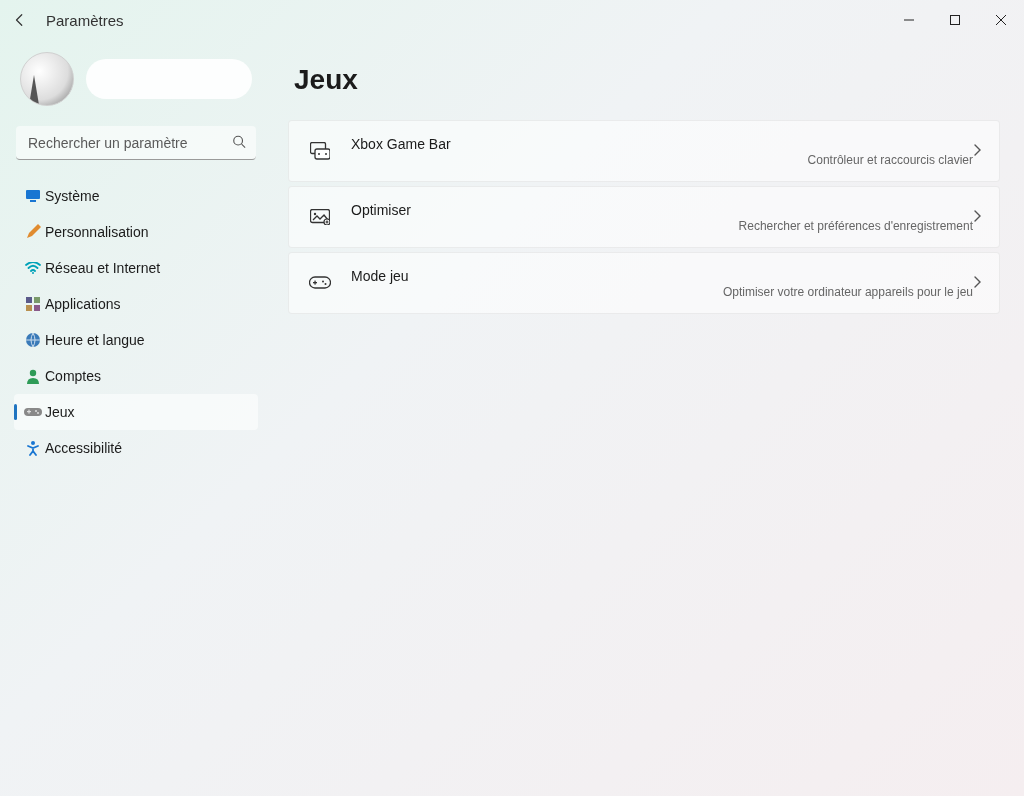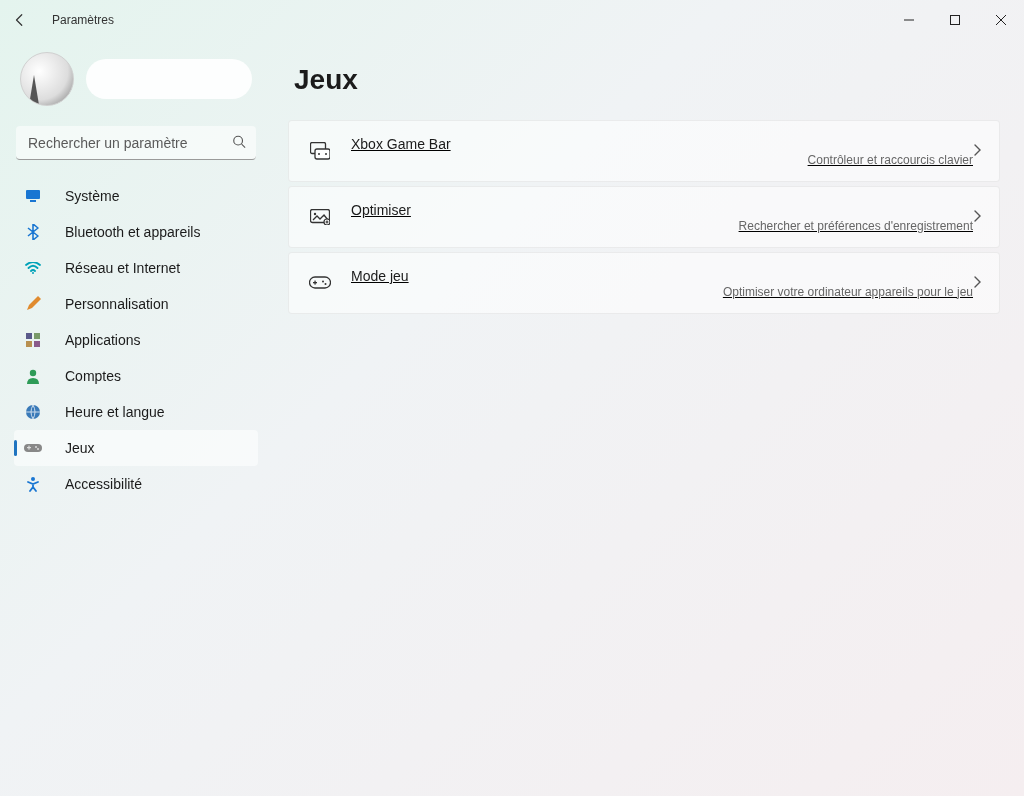--- a/index.html
+++ b/index.html
@@ -9,21 +9,21 @@
     overflow: hidden;
     position: relative;
   }
   .titlebar {
     height: 40px; display: flex; align-items: center;
   }
   .back-btn {
     width: 40px; height: 40px; display: flex; align-items: center; justify-content: center;
     font-size: 14px; color: #333; cursor: pointer;
   }
-  .title-label { font-size: 12px; color: #333; margin-left: 12px; }
+  .title-label { font-size: 15px; color: #333; margin-left: 6px; }
   .win-controls { margin-left: auto; display: flex; }
   .win-btn { width: 46px; height: 40px; display: flex; align-items: center; justify-content: center; cursor: pointer; }
   .win-btn svg { width: 10px; height: 10px; }
 
   .content { display: flex; height: calc(100% - 40px); }
   .sidebar { width: 270px; padding: 8px 12px 0 14px; display: flex; flex-direction: column; }
 
   .profile { display: flex; align-items: center; gap: 12px; padding: 4px 6px 14px 6px; }
   .avatar { width: 54px; height: 54px; border-radius: 50%; background: radial-gradient(circle at 35% 35%, #fff 0%, #ddd 60%, #777 100%); border: 1px solid #d0d0d0; position: relative; overflow: hidden; }
   .avatar::after { content:""; position:absolute; left:8px; bottom:0; width:10px; height:30px; background:#555; clip-path: polygon(50% 0, 100% 100%, 0 100%); }
@@ -33,21 +33,21 @@
   .search-input {
     width: 100%; height: 34px; border: none; border-bottom: 1px solid #9a9a9a;
     background: rgba(255,255,255,0.55); border-radius: 4px;
     padding: 0 36px 0 12px; font-size: 14px; color: #333; outline: none;
   }
   .search-input::placeholder { color: #5a5a5a; }
   .search-icon { position: absolute; right: 10px; top: 50%; transform: translateY(-50%); color: #555; font-size: 14px; }
 
   .nav { list-style: none; }
   .nav-item {
-    display: flex; align-items: center; gap: 23px;
+    display: flex; align-items: center; gap: 3px;
     height: 36px; padding: 0 10px; margin: 0 0 0 0;
     border-radius: 4px; cursor: pointer; font-size: 14px; color: #1b1b1b;
     position: relative;
   }
   .nav-item.selected { background: rgba(255,255,255,0.55); }
   .nav-item.selected::before {
     content: ""; position: absolute; left: 0; top: 10px; bottom: 10px; width: 3px;
     background: #1f74c0; border-radius: 2px;
   }
   .nav-icon { width: 18px; height: 18px; display: flex; align-items: center; justify-content: center; font-size: 16px; }
@@ -57,21 +57,20 @@
 
   .card {
     background: rgba(255,255,255,0.55);
     border: 1px solid rgba(0,0,0,0.06);
     border-radius: 4px;
     height: 62px;
     margin-bottom: 4px;
     display: flex; align-items: center;
     padding: 0 18px 0 16px;
     cursor: pointer;
-    text-decoration: underline;
   }
   .card-icon { width: 30px; display:flex; align-items:center; justify-content:center; color:#333; margin-right: 16px; }
   .card-text { flex: 1; }
   .card-title { font-size: 14px; color: #1b1b1b; }
   .card-sub { font-size: 12px; color: #666; margin-top: 1px; text-align: right; }
   .chevron { color: #555; }
 
   
   .ic-blue { color:#1976d2; }
   .ic-teal { color:#00a2b8; }
@@ -127,72 +126,64 @@
       <li class="nav-item">
         <span class="nav-icon ic-blue">
           <svg width="16" height="16" viewBox="0 0 16 16">
               <rect x="1" y="2" width="14" height="9" rx="1" fill="#1976d2"></rect>
               <rect x="5" y="12" width="6" height="2" fill="#1976d2"></rect>
             </svg>
         </span>
         <span>Système</span>
       </li>
       <li class="nav-item">
-        <span class="nav-icon ic-blue">
-          <svg width="14" height="16" viewBox="0 0 12 16">
-              <path d="M6 0 L11 4 L6 8 L11 12 L6 16 V0 M1 4 L6 8 M1 12 L6 8" stroke="#1976d2" stroke-width="1.6" fill="none" stroke-linejoin="round"></path>
-            </svg>
-        </span>
-        <span>Bluetooth et appareils</span>
+        <span class="nav-icon ic-orange">
+          <svg width="16" height="16" viewBox="0 0 16 16">
+              <path d="M2 14 L4 9 L13 0 L16 3 L7 12 Z" fill="#e08b2f"></path>
+            </svg>
+        </span>
+        <span>Personnalisation</span>
       </li>
       <li class="nav-item">
         <span class="nav-icon ic-teal">
           <svg width="16" height="12" viewBox="0 0 16 12">
               <path d="M1 3 Q8 -3 15 3 M3.5 6 Q8 1.5 12.5 6 M6 9 Q8 7 10 9" stroke="#00a2b8" stroke-width="1.8" fill="none" stroke-linecap="round"></path>
               <circle cx="8" cy="11" r="1" fill="#00a2b8"></circle>
             </svg>
         </span>
         <span>Réseau et Internet</span>
       </li>
       <li class="nav-item">
-        <span class="nav-icon ic-orange">
-          <svg width="16" height="16" viewBox="0 0 16 16">
-              <path d="M2 14 L4 9 L13 0 L16 3 L7 12 Z" fill="#e08b2f"></path>
-            </svg>
-        </span>
-        <span>Personnalisation</span>
-      </li>
-      <li class="nav-item">
         <span class="nav-icon">
           <svg width="16" height="16" viewBox="0 0 16 16">
               <rect x="1" y="1" width="6" height="6" fill="#5a5a8a"></rect>
               <rect x="9" y="1" width="6" height="6" fill="#7a9a6a"></rect>
               <rect x="1" y="9" width="6" height="6" fill="#b89050"></rect>
               <rect x="9" y="9" width="6" height="6" fill="#8a5a8a"></rect>
             </svg>
         </span>
         <span>Applications</span>
       </li>
       <li class="nav-item">
+        <span class="nav-icon">
+          <svg width="16" height="16" viewBox="0 0 16 16">
+              <circle cx="8" cy="8" r="7" fill="#3a7ab8"></circle>
+              <path d="M1 8 H15 M8 1 Q12 8 8 15 Q4 8 8 1" stroke="#cde" stroke-width="1" fill="none"></path>
+            </svg>
+        </span>
+        <span>Heure et langue</span>
+      </li>
+      <li class="nav-item">
         <span class="nav-icon ic-green">
           <svg width="16" height="16" viewBox="0 0 16 16">
               <circle cx="8" cy="5" r="3.2" fill="#2e9b57"></circle>
               <path d="M2 16 Q2 10 8 10 Q14 10 14 16 Z" fill="#2e9b57"></path>
             </svg>
         </span>
         <span>Comptes</span>
-      </li>
-      <li class="nav-item">
-        <span class="nav-icon">
-          <svg width="16" height="16" viewBox="0 0 16 16">
-              <circle cx="8" cy="8" r="7" fill="#3a7ab8"></circle>
-              <path d="M1 8 H15 M8 1 Q12 8 8 15 Q4 8 8 1" stroke="#cde" stroke-width="1" fill="none"></path>
-            </svg>
-        </span>
-        <span>Heure et langue</span>
       </li>
       <li class="nav-item selected">
         <span class="nav-icon ic-grey">
           <svg width="18" height="12" viewBox="0 0 18 12">
               <rect x="0" y="2" width="18" height="8" rx="4" fill="#888"></rect>
               <circle cx="12" cy="5" r="1" fill="#ddd"></circle>
               <circle cx="14" cy="7" r="1" fill="#ddd"></circle>
               <rect x="3" y="5" width="4" height="1.2" fill="#ddd"></rect>
               <rect x="4.4" y="3.6" width="1.2" height="4" fill="#ddd"></rect>
             </svg>

